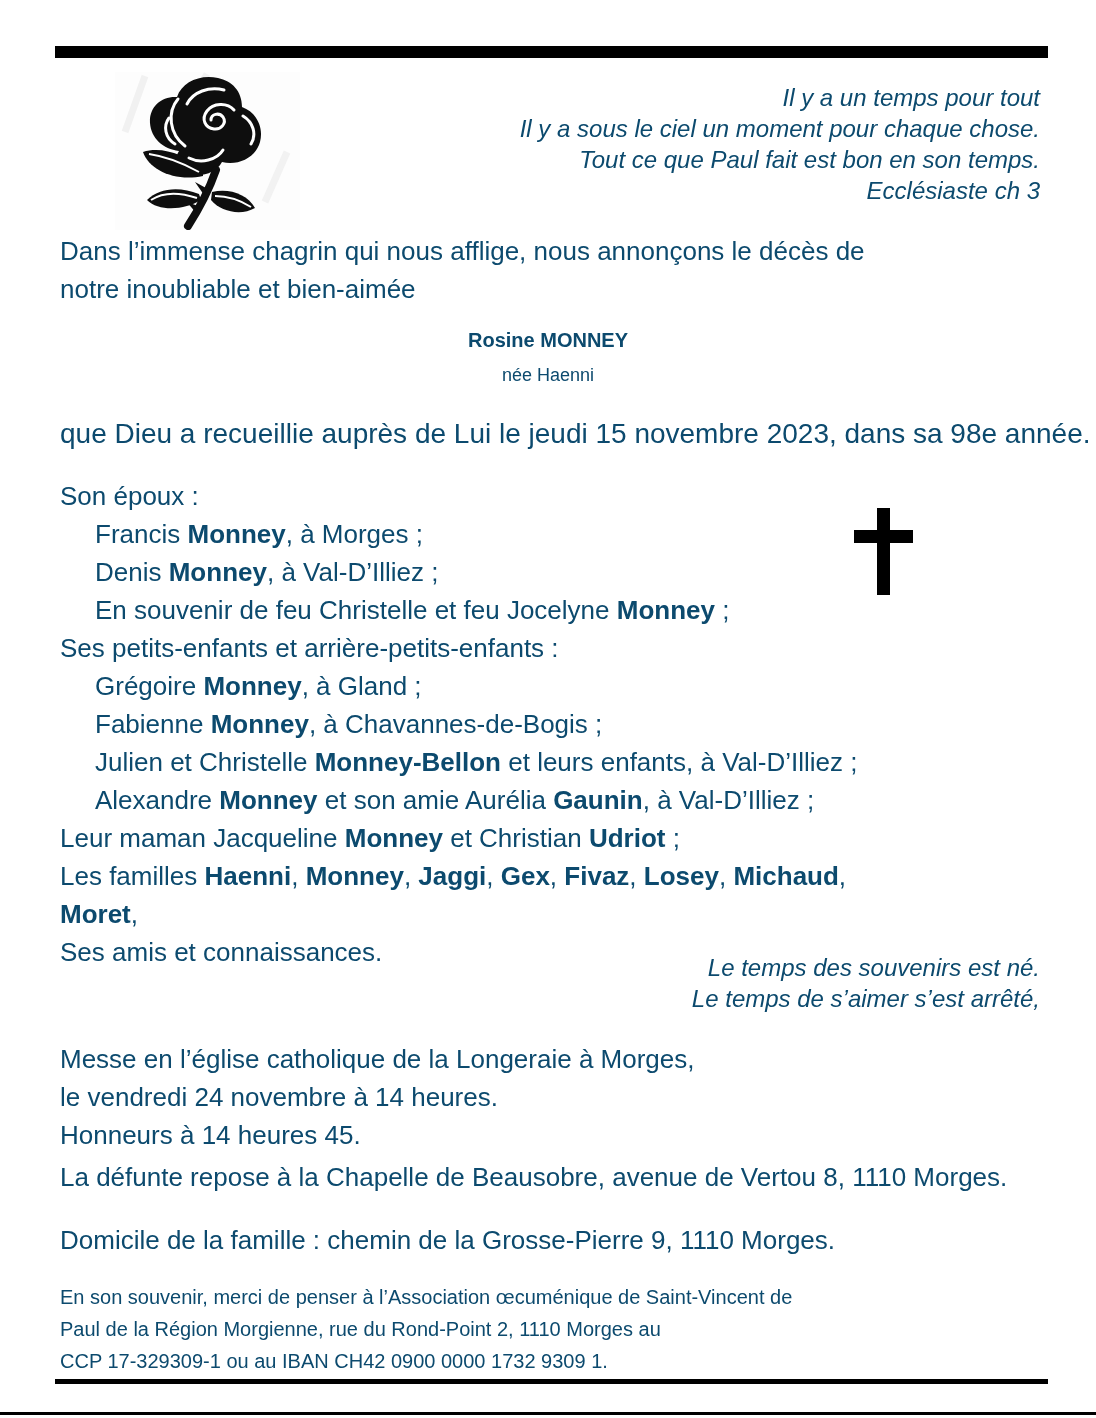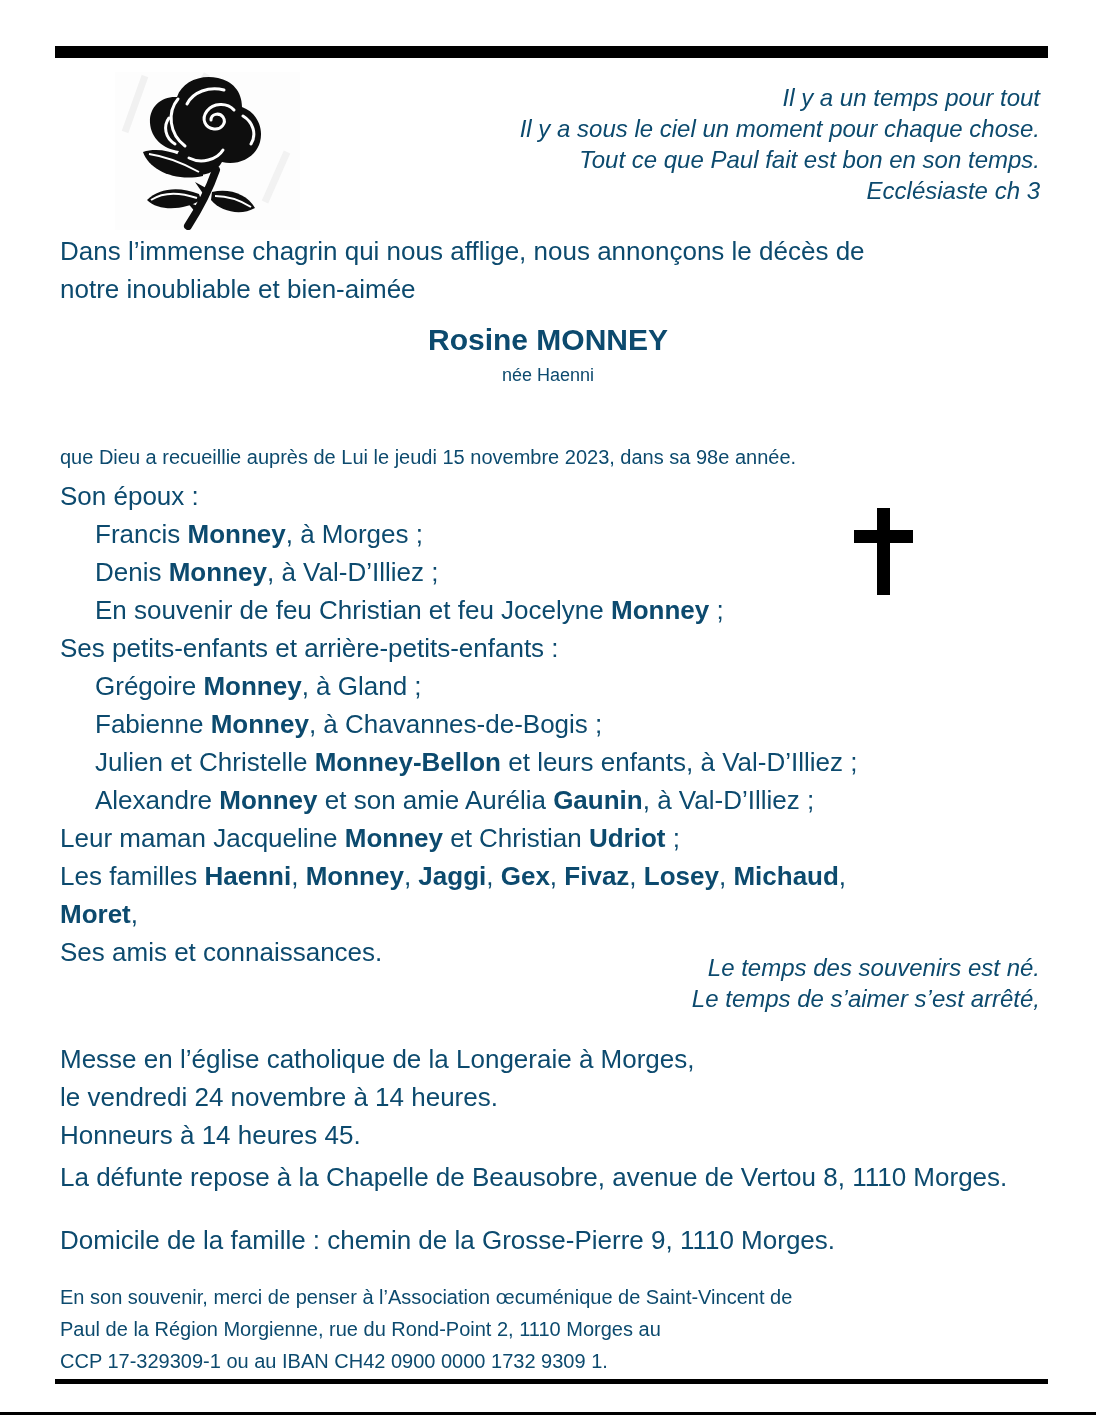--- a/index.html
+++ b/index.html
@@ -34,24 +34,24 @@
     font-size: 24px; line-height: 31px; white-space: nowrap;
   }
   .intro {
     position: absolute; left: 60px; top: 232px;
     font-size: 26px; line-height: 38px;
   }
   .name-block {
     position: absolute; left: 0; top: 323px; width: 100%;
     text-align: center;
   }
-  .deceased-name { font-size: 30px; font-weight: bold; line-height: 34px; }
+  .deceased-name { font-size: 20px; font-weight: bold; line-height: 34px; }
   .maiden-name { font-size: 18px; line-height: 31px; margin-top: 3px; }
   .passing {
-    position: absolute; left: 60px; top: 418px; font-size: 20px; margin-top: 28px;
+    position: absolute; left: 60px; top: 418px; font-size: 28px;
   }
   .family {
     position: absolute; left: 60px; top: 477px;
     font-size: 26px; line-height: 38px; width: 820px;
   }
   .family .indent { padding-left: 35px; }
   .cross { position: absolute; left: 0; top: 0; }
   .cross-v {
     position: absolute; left: 877px; top: 508px;
     width: 13px; height: 87px; background: #000000;
@@ -146,21 +146,21 @@
 
   <div class="family">
 
       <div><span>Son époux :</span></div>
 
       <div class="indent"><span>Francis </span><span style="font-weight: bold;">Monney</span><span>, à Morges ;</span></div>
 
 
       <div class="indent"><span>Denis </span><span style="font-weight: bold;">Monney</span><span>, à Val-D’Illiez ;</span></div>
 
-      <div class="indent"><span>En souvenir de feu Christian et feu Jocelyne </span><span style="font-weight: bold;">Monney</span><span> ;</span></div>
+      <div class="indent"><span>En souvenir de feu Christelle et feu Jocelyne </span><span style="font-weight: bold;">Monney</span><span> ;</span></div>
 
       <div><span>Ses petits-enfants et arrière-petits-enfants :</span></div>
 
       <div class="indent"><span>Grégoire </span><span style="font-weight: bold;">Monney</span><span>, à Gland ;</span></div>
 
       <div class="indent"><span>Fabienne </span><span style="font-weight: bold;">Monney</span><span>, à Chavannes-de-Bogis ;</span></div>
 
       <div class="indent"><span>Julien et Christelle </span><span style="font-weight: bold;">Monney-Bellon</span><span> et leurs enfants, à Val-D’Illiez ;</span></div>
 
       <div class="indent"><span>Alexandre </span><span style="font-weight: bold;">Monney</span><span> et son amie Aurélia </span><span style="font-weight: bold;">Gaunin</span><span>, à Val-D’Illiez ;</span></div>

